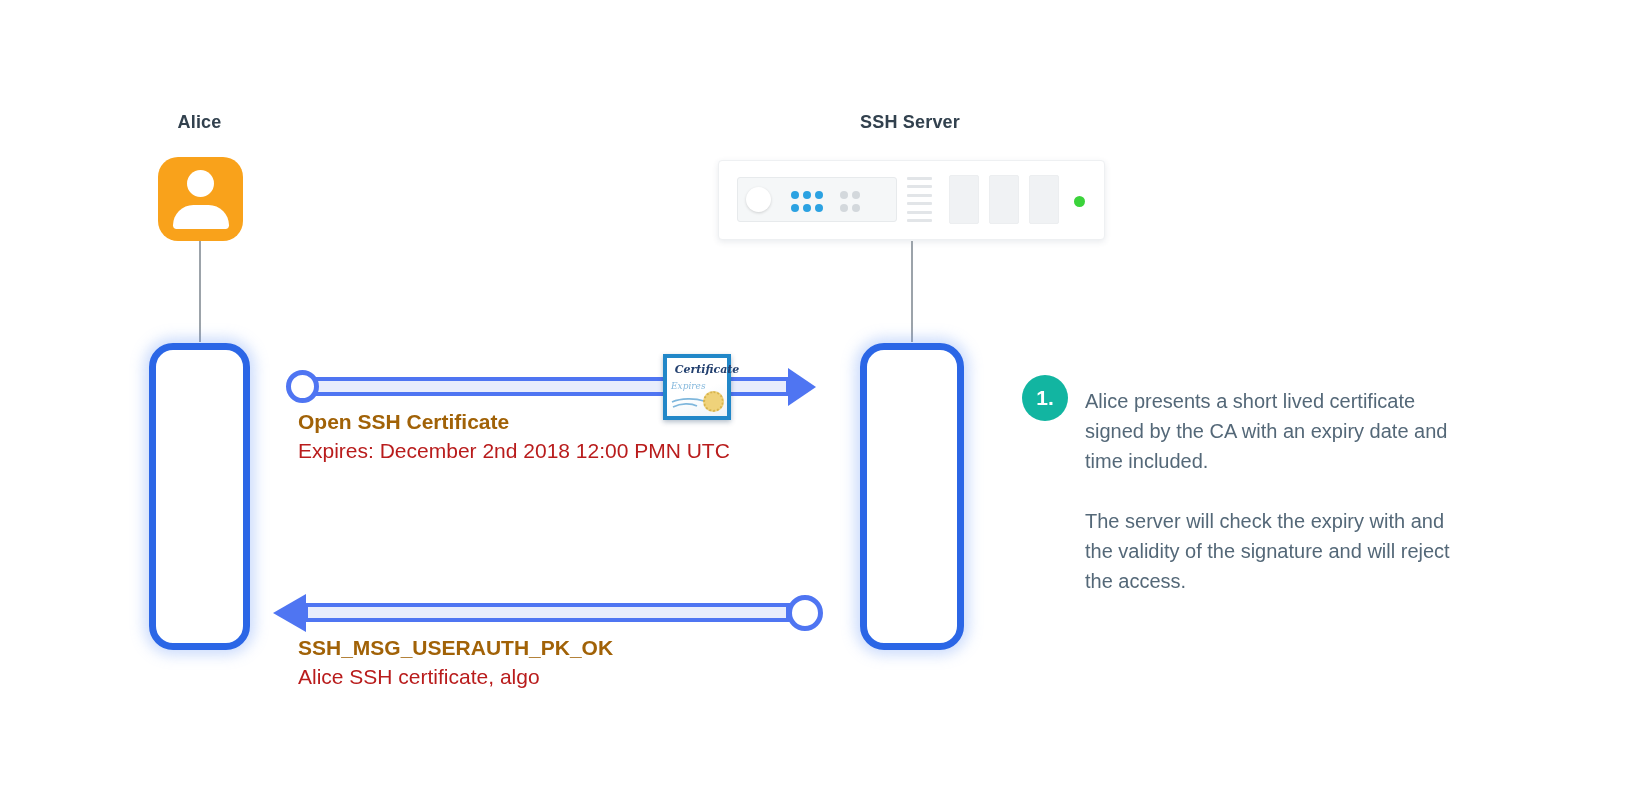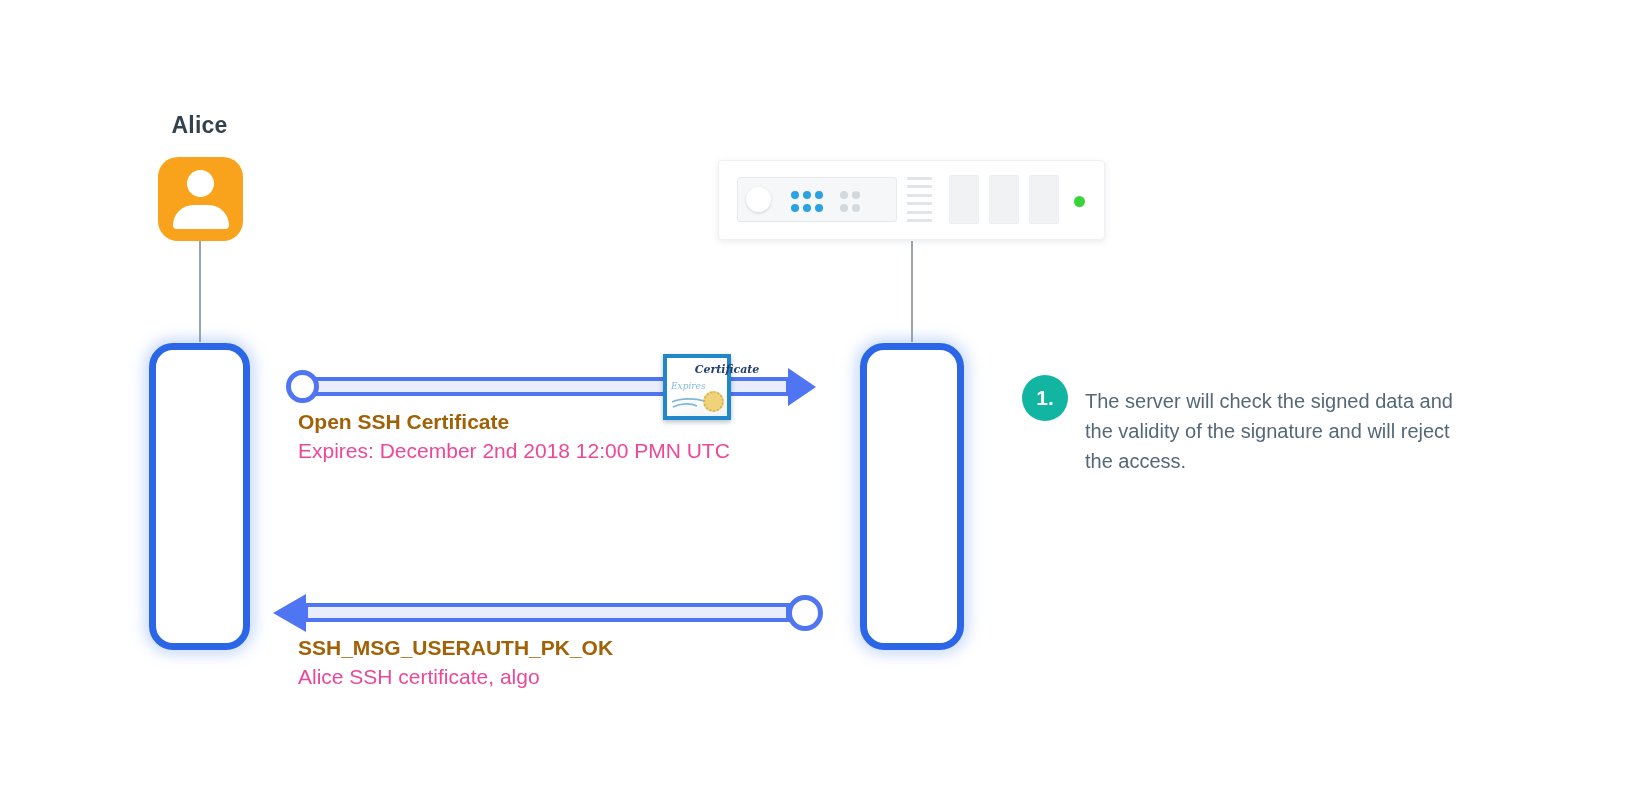--- a/index.html
+++ b/index.html
@@ -1,21 +1,21 @@
 <!DOCTYPE html>
 <html><head>
 <meta charset="utf-8">
 <style>
   html,body{margin:0;padding:0;background:#fff;}
   body{font-family:"Liberation Sans",sans-serif;}
   .stage{position:relative;width:1638px;height:806px;background:#ffffff;overflow:hidden;}
   .abs{position:absolute;}
 
   
-  .actor-title{font-size:23px;font-weight:700;color:#32414E;letter-spacing:.2px;}
+  .actor-title{font-size:18px;font-weight:700;color:#32414E;letter-spacing:.2px;}
 
   
   .alice-icon{left:158px;top:157px;width:85px;height:84px;border-radius:20px;background:#F9A21B;}
   .alice-head{left:29px;top:13px;width:27px;height:27px;border-radius:50%;background:#ffffff;}
   .alice-body{left:15px;top:48px;width:56px;height:24px;background:#ffffff;border-radius:28px 28px 5px 5px;}
 
   
   .server-box{left:718px;top:160px;width:387px;height:80px;background:#ffffff;border:1px solid #EEF0F2;
     border-radius:4px;box-shadow:0 2px 6px rgba(40,60,90,.10);box-sizing:border-box;}
   .server-panel{left:18px;top:16px;width:160px;height:45px;background:#F5F7F8;border:1px solid #E7EAEC;
@@ -36,27 +36,27 @@
     box-sizing:border-box;box-shadow:0 0 14px 5px rgba(110,155,245,.35);}
 
   
   .tube{height:19px;border:4px solid #4F75F2;background:#E9EDFC;box-sizing:border-box;}
   .msg-circle{border:5px solid #4F75F2;background:#ffffff;border-radius:50%;box-sizing:border-box;}
   .head-right{width:0;height:0;border-top:19px solid transparent;border-bottom:19px solid transparent;
     border-left:28px solid #4F75F2;}
   .head-left{width:0;height:0;border-top:19px solid transparent;border-bottom:19px solid transparent;
     border-right:33px solid #4F75F2;}
   .msg-title{font-size:21px;font-weight:700;color:#a16207;}
-  .msg-sub{font-size:21px;font-weight:400;color:#ec4899;}
+  .msg-sub{font-size:21px;font-weight:400;color:#b91c1c;}
 
   
   .cert{left:663px;top:354px;width:68px;height:66px;background:linear-gradient(160deg,#ffffff 55%,#EDF3F7);
     border:4px solid #2187C8;box-sizing:border-box;box-shadow:0 2px 5px rgba(0,40,80,.30);}
   .cert-line1{left:0;top:5px;width:80px;text-align:center;font-family:"DejaVu Serif",serif;font-style:italic;
-    font-weight:700;font-size:11px;color:#23406F;padding-left:20px;}
+    font-weight:700;font-size:11px;color:#23406F;}
   .cert-line2{left:4px;top:23px;font-family:"DejaVu Serif",serif;font-style:italic;font-size:9px;color:#85B8DC;}
   .cert-swoosh{left:4px;top:40px;}
   .cert-seal{left:36px;top:33px;width:21px;height:21px;border-radius:50%;background:#EFD27A;
     border:2px dotted #D8B throne;border:2px dotted #D8B44C;box-sizing:border-box;}
 
   
   .badge{left:1022px;top:375px;width:46px;height:46px;border-radius:50%;background:#12B5A1;
     color:#ffffff;font-size:21px;font-weight:600;text-align:center;line-height:46px;}
   .note{left:1085px;top:386px;width:400px;font-size:20px;line-height:30px;color:#546878;}
   .note p{margin:0 0 30px 0;white-space:pre-line;}
@@ -70,20 +70,21 @@
 
   <div class="abs alice-icon">
     <div class="abs alice-head"></div>
     <div class="abs alice-body"></div>
   </div>
 
   <div class="abs lifeline" style="left:199px;top:241px;height:101px;"></div>
 
   <div class="abs activation" style="left:149px;top:343px;"></div>
 
+  <div class="abs actor-title" style="left:760px;top:112px;width:300px;text-align:center;">SSH Server</div>
 
   <div class="abs server-box">
     <div class="abs server-panel">
       <div class="abs server-knob"></div>
       <div class="abs dot dot-blue" style="left:53px;top:13px;"></div>
       <div class="abs dot dot-blue" style="left:65px;top:13px;"></div>
       <div class="abs dot dot-blue" style="left:77px;top:13px;"></div>
       <div class="abs dot dot-blue" style="left:53px;top:26px;"></div>
       <div class="abs dot dot-blue" style="left:65px;top:26px;"></div>
       <div class="abs dot dot-blue" style="left:77px;top:26px;"></div>
@@ -133,19 +134,22 @@
     <div class="abs head-left" style="left:273px;top:594px;"></div>
     <div class="abs msg-circle" style="left:787px;top:595px;width:36px;height:36px;"></div>
 
     <div class="abs msg-title" style="left:298px;top:636px;">SSH_MSG_USERAUTH_PK_OK</div>
     <div class="abs msg-sub" style="left:298px;top:665px;">Alice SSH certificate, algo</div>
   </div>
 
   <div>
     <div class="abs badge">1.</div>
     <div class="abs note">
-      <p>The server will check the signed data and
+      <p>Alice presents a short lived certificate
+signed by the CA with an expiry date and
+time included.</p>
+      <p>The server will check the expiry with and
 the validity of the signature and will reject
 the access.</p>
     </div>
   </div>
 
 </div>
 
 </body></html>

